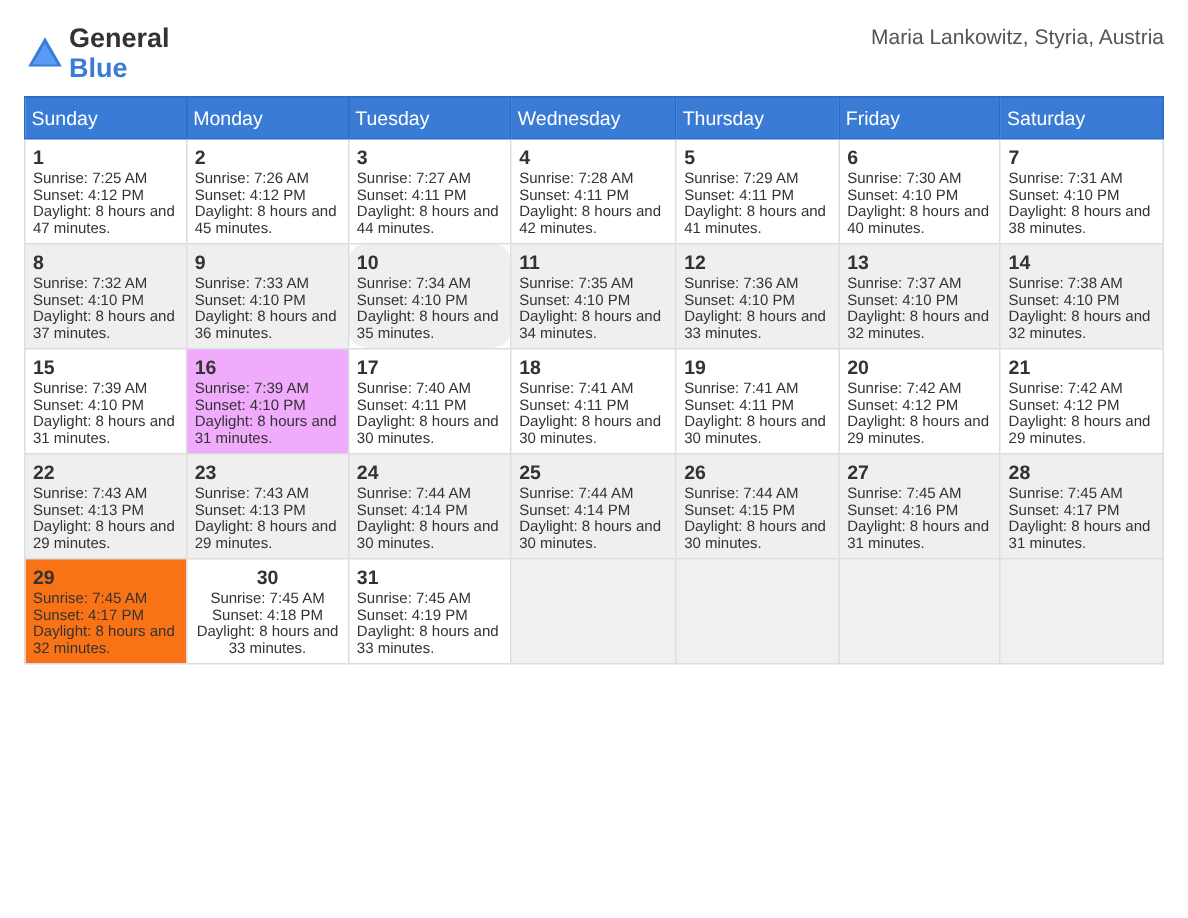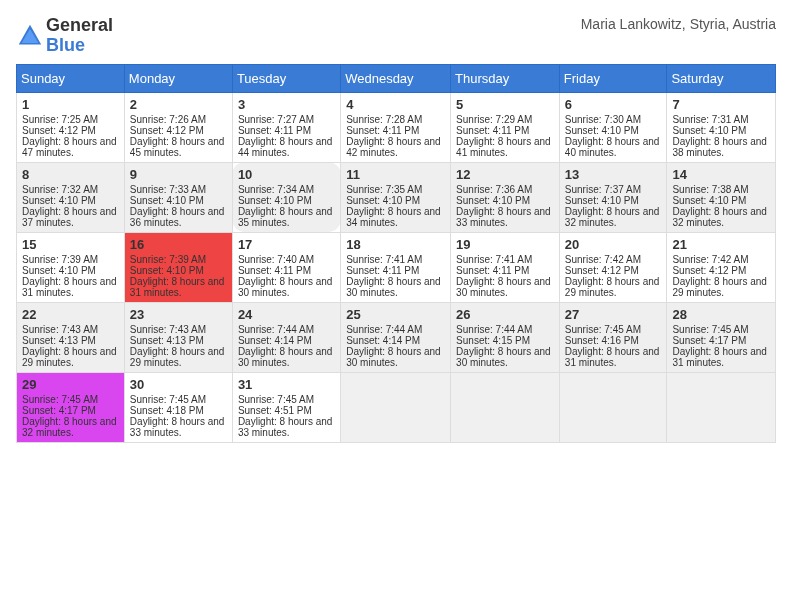--- a/index.html
+++ b/index.html
@@ -211,21 +211,21 @@
         <span>Daylight: 8 hours and 32 minutes.</span>
       </td>
       </tr>
       <tr>
         <td style="background: rgb(255, 255, 255);">
         <span class="day-num">15</span>
         <span>Sunrise: 7:39 AM</span><br>
         <span>Sunset: 4:10 PM</span><br>
         <span>Daylight: 8 hours and 31 minutes.</span>
       </td>
-        <td style="background: #ef4444;">
+        <td style="background: #f0abfc;">
         <span class="day-num">16</span>
         <span>Sunrise: 7:39 AM</span><br>
         <span>Sunset: 4:10 PM</span><br>
         <span>Daylight: 8 hours and 31 minutes.</span>
       </td>
         <td style="background: rgb(255, 255, 255);">
         <span class="day-num">17</span>
         <span>Sunrise: 7:40 AM</span><br>
         <span>Sunset: 4:11 PM</span><br>
         <span>Daylight: 8 hours and 30 minutes.</span>
@@ -293,36 +293,36 @@
         <span>Daylight: 8 hours and 31 minutes.</span>
       </td>
         <td style="background: rgb(239, 239, 239);">
         <span class="day-num">28</span>
         <span>Sunrise: 7:45 AM</span><br>
         <span>Sunset: 4:17 PM</span><br>
         <span>Daylight: 8 hours and 31 minutes.</span>
       </td>
       </tr>
       <tr>
-        <td style="background: #d946ef;">
+        <td style="background: #f97316;">
         <span class="day-num">29</span>
         <span>Sunrise: 7:45 AM</span><br>
         <span>Sunset: 4:17 PM</span><br>
         <span>Daylight: 8 hours and 32 minutes.</span>
       </td>
-        <td style="background: rgb(255, 255, 255);">
+        <td style="background: rgb(255, 255, 255); text-align: center;">
         <span class="day-num">30</span>
         <span>Sunrise: 7:45 AM</span><br>
         <span>Sunset: 4:18 PM</span><br>
         <span>Daylight: 8 hours and 33 minutes.</span>
       </td>
         <td style="background: rgb(255, 255, 255);">
         <span class="day-num">31</span>
         <span>Sunrise: 7:45 AM</span><br>
-        <span>Sunset: 4:51 PM</span><br>
+        <span>Sunset: 4:19 PM</span><br>
         <span>Daylight: 8 hours and 33 minutes.</span>
       </td>
         <td class="empty-cell" style="background: rgb(240, 240, 240);"></td>
         <td class="empty-cell" style="background: rgb(240, 240, 240);"></td>
         <td class="empty-cell" style="background: rgb(240, 240, 240);"></td>
         <td class="empty-cell" style="background: rgb(240, 240, 240);"></td>
       </tr>
     </tbody>
 </table>
 

